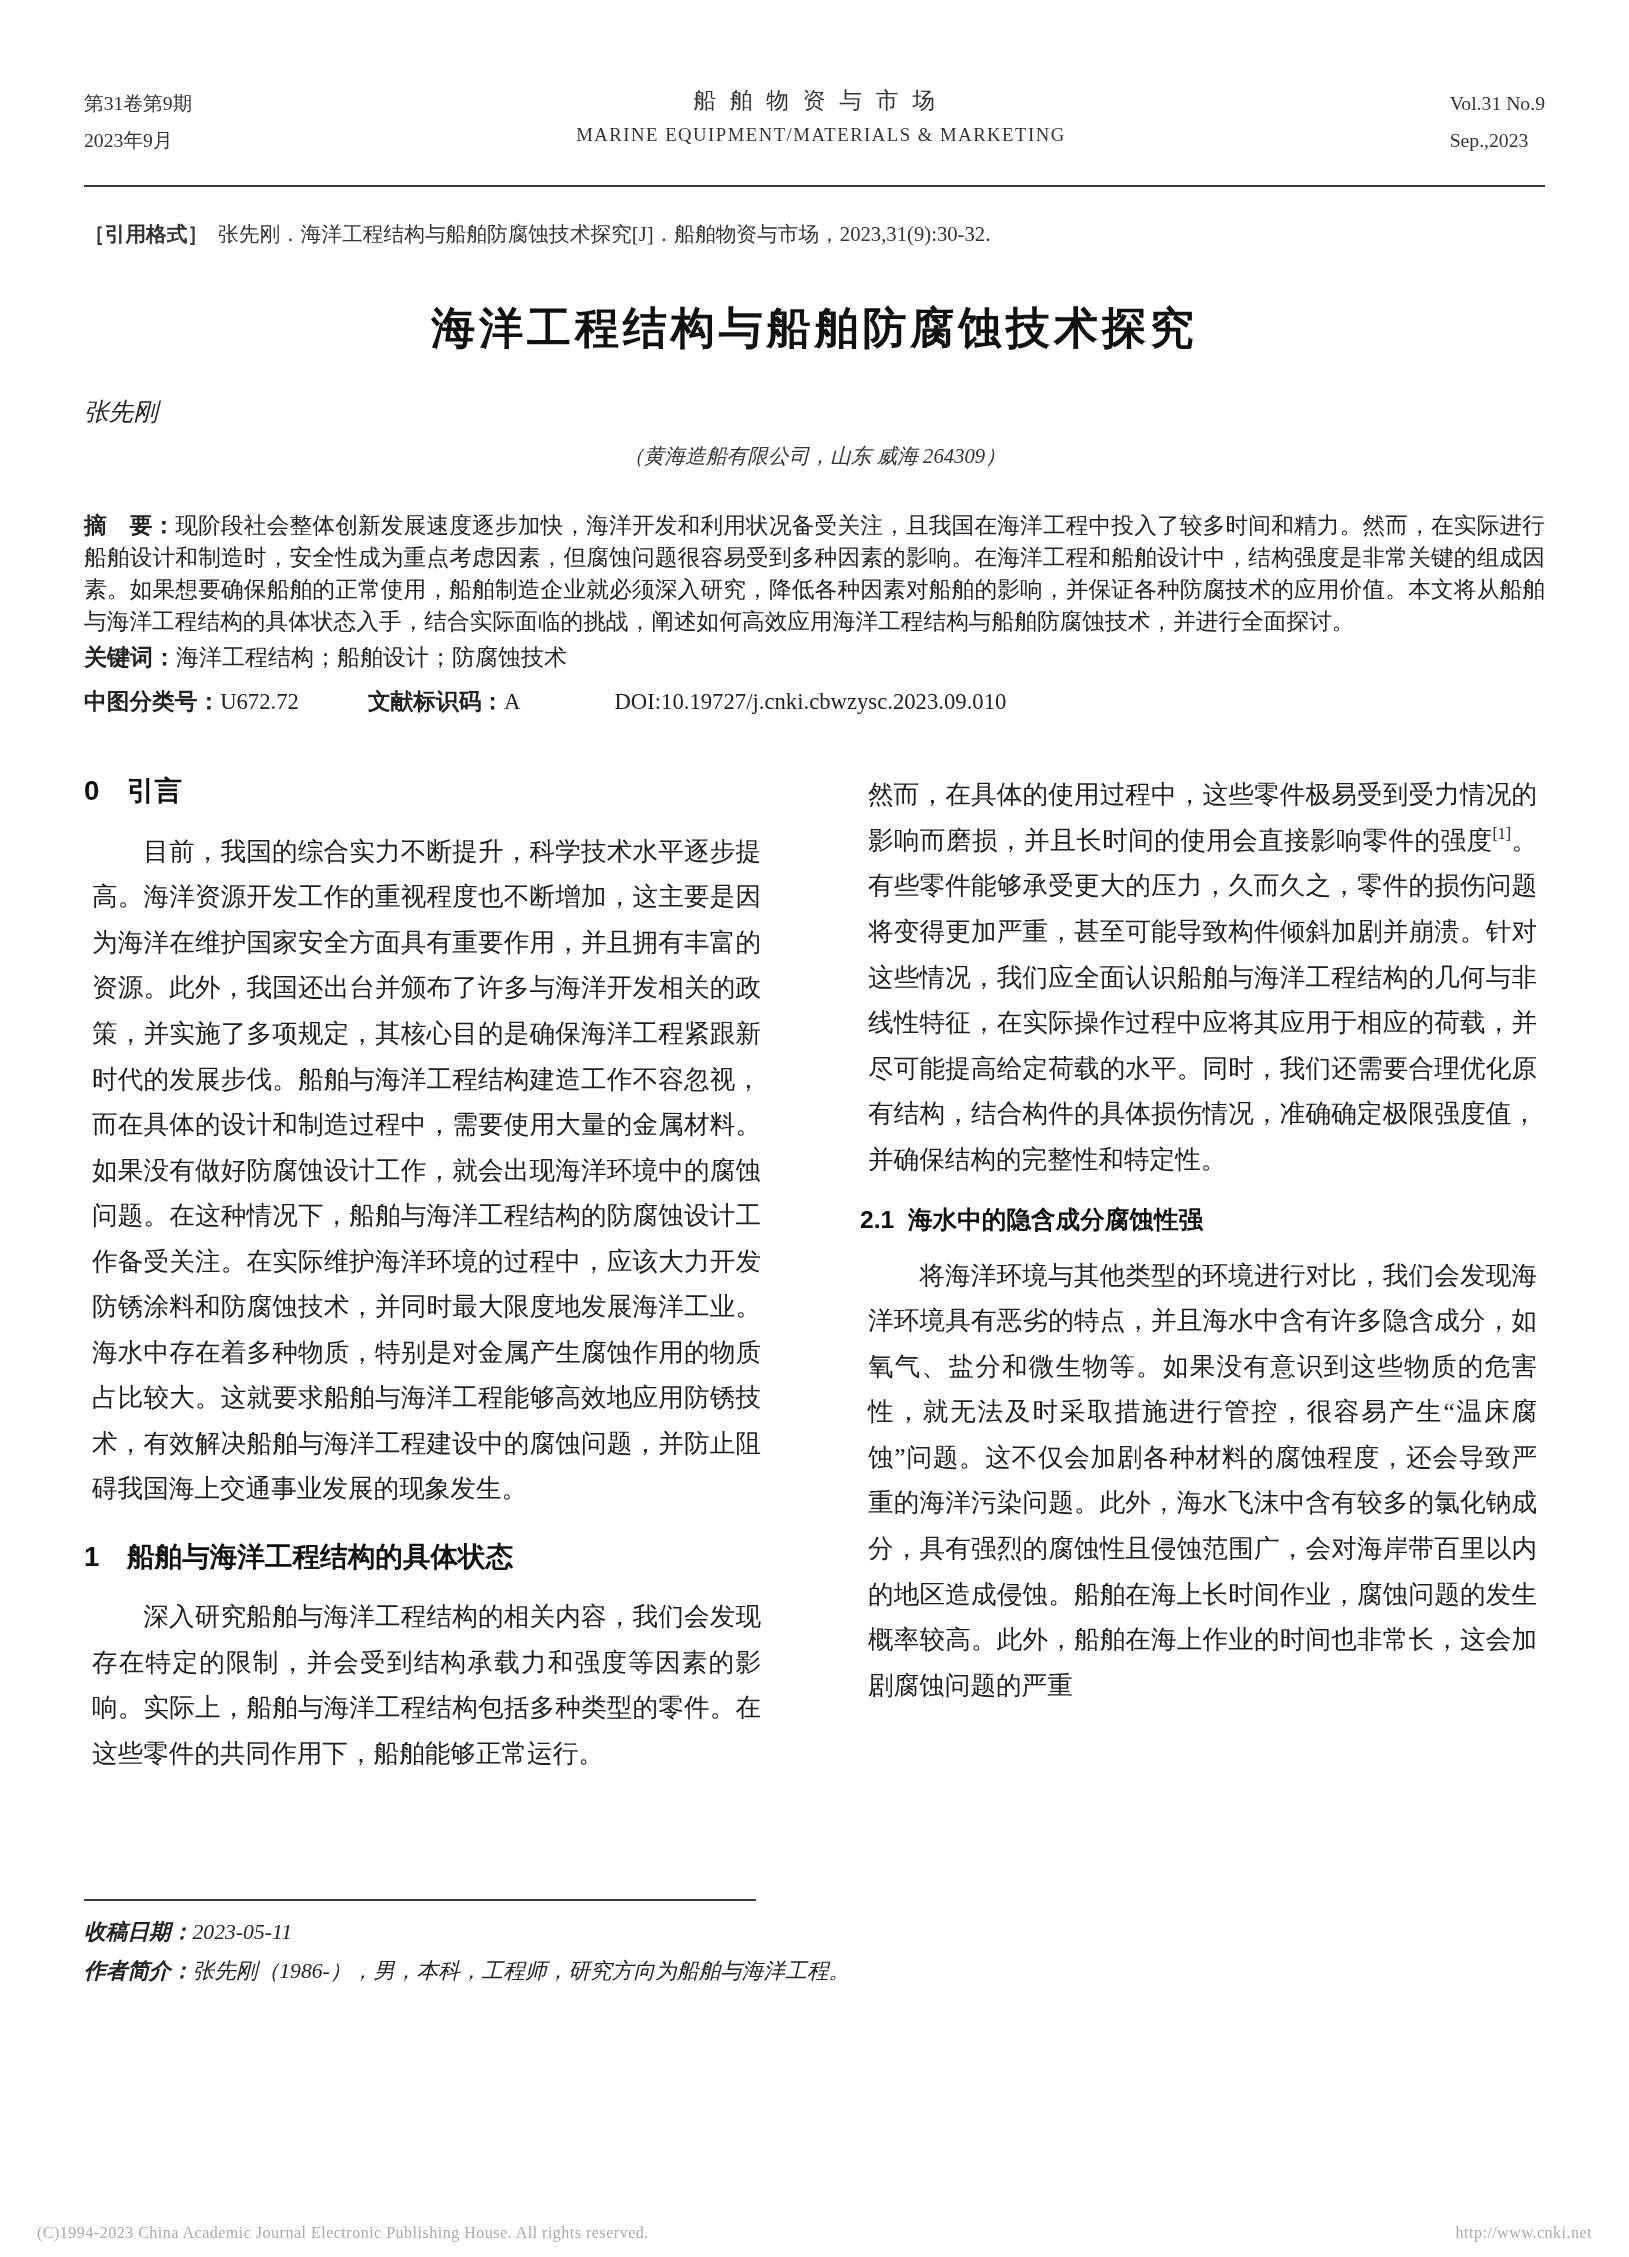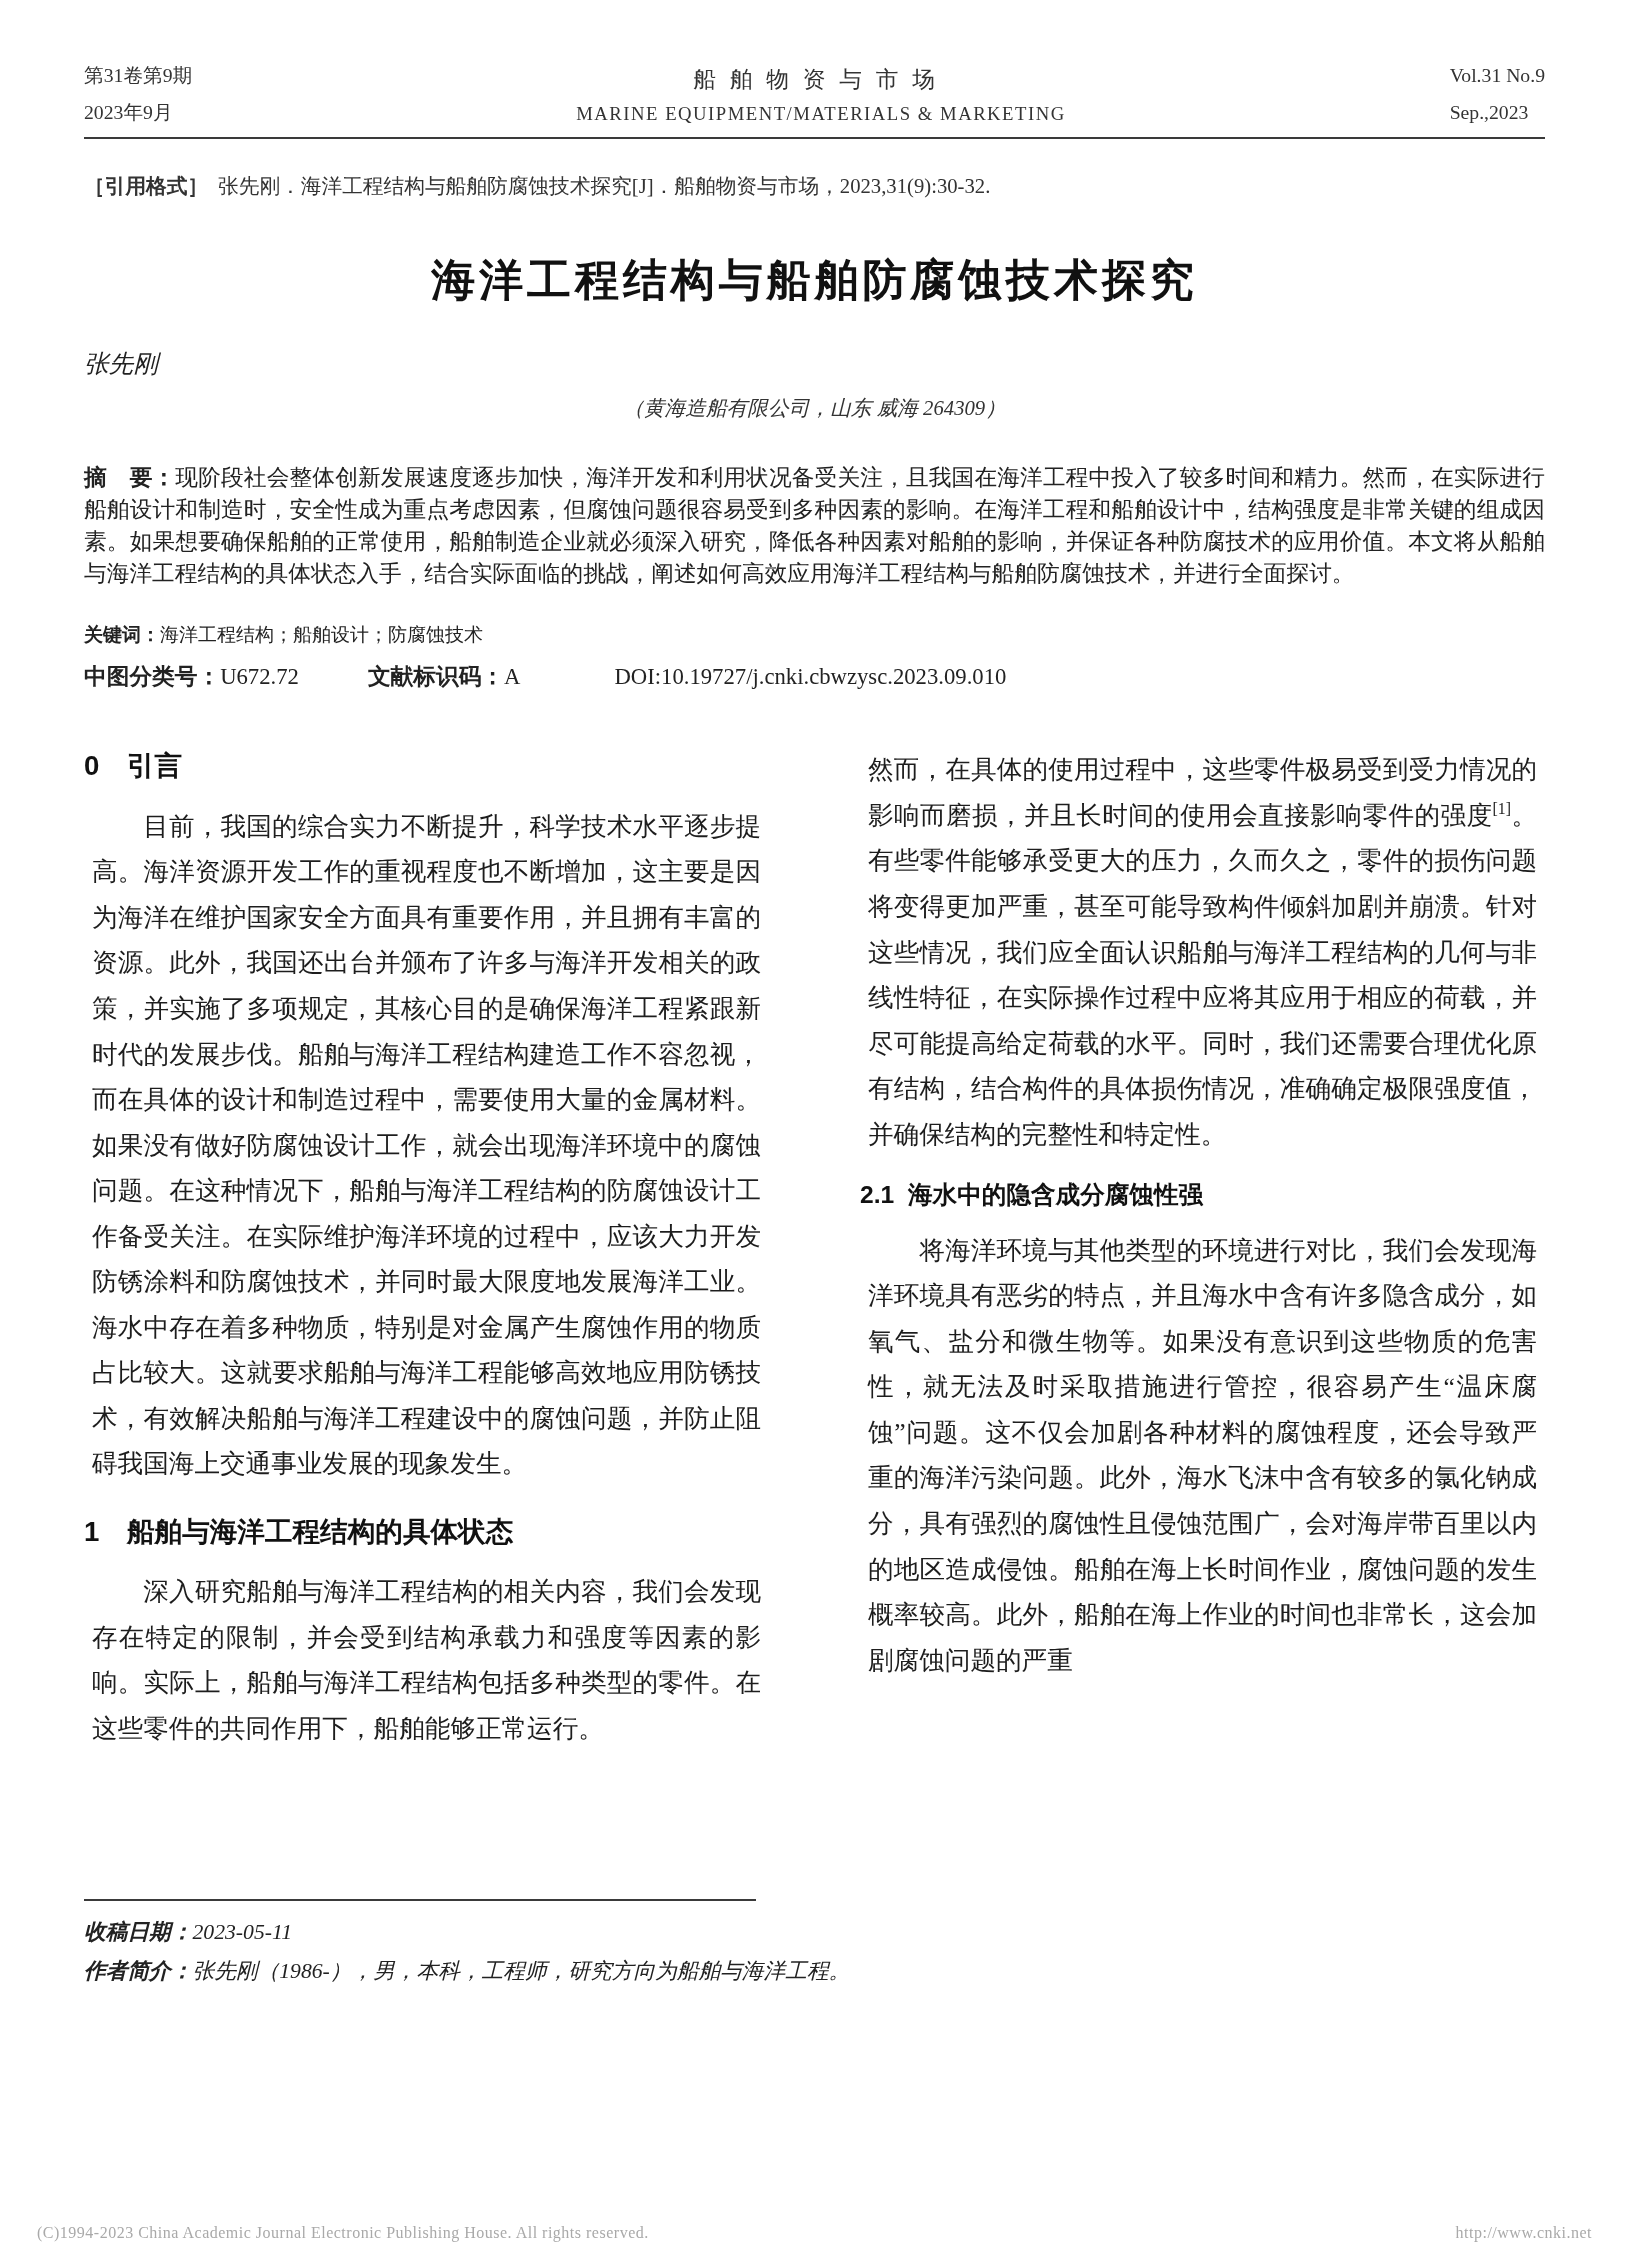--- a/index.html
+++ b/index.html
@@ -9,43 +9,43 @@
     margin:0 auto;
     background:#ffffff;
     box-sizing:border-box;
     padding:57px 84px 0 84px;
     font-family:"Liberation Serif","DejaVu Serif",serif;
     color:#1f1f1f;
     overflow:hidden;
   }
   
   .header{
-    display:flex;justify-content:space-between;align-items:center;
-    padding-bottom:5px;border-bottom:2.5px solid #3a3a3a;
+    display:flex;justify-content:space-between;
+    padding-bottom:25px;border-bottom:2.5px solid #3a3a3a;margin-top:28px;
   }
   .h-side{font-size:19.7px;line-height:1.9;color:#333;}
   .h-side.right{text-align:left;}
   .h-center{text-align:center;}
   .h-journal-cn{font-size:22.7px;letter-spacing:13.8px;color:#333;}
   .h-journal-en{font-size:18.7px;letter-spacing:1.5px;margin-top:7.9px;color:#333;}
   
   .citation{margin-top:33px;font-size:20.7px;color:#333;}
   .citation .cit-label{font-weight:700;font-family:"Liberation Sans","DejaVu Sans",sans-serif;margin-right:9.9px;margin-top:44px;}
   
   .title{
     margin-top:51px;text-align:center;
     font-family:"Liberation Sans","DejaVu Sans",sans-serif;
     font-size:44px;font-weight:700;letter-spacing:3.9px;color:#111;
   }
   .author{margin-top:37px;text-align:left;font-size:24.6px;color:#222;font-style:italic;}
   .affiliation{margin-top:13.8px;text-align:center;font-size:20.7px;font-style:italic;color:#333;}
   
   .abstract{margin-top:39px;font-size:22.7px;line-height:1.42;text-align:justify;color:#222;}
   .bold-label{font-weight:700;font-family:"Liberation Sans","DejaVu Sans",sans-serif;}
-  .keywords{margin-top:31px;font-size:19px;color:#222;}
+  .keywords{margin-top:3px;font-size:23px;color:#222;}
   .clc-row{margin-top:13.8px;font-size:22.7px;color:#222;display:flex;align-items:baseline;}
   .clc-row .gap1{width:69px;}
   .clc-row .gap2{width:94px;}
   
   .columns{
     margin-top:47px;
     display:flex;gap:91px;
     font-size:25.6px;line-height:1.78;text-align:justify;color:#1d1d1d;
   }
   .col{flex:1 1 0;min-width:0;}

